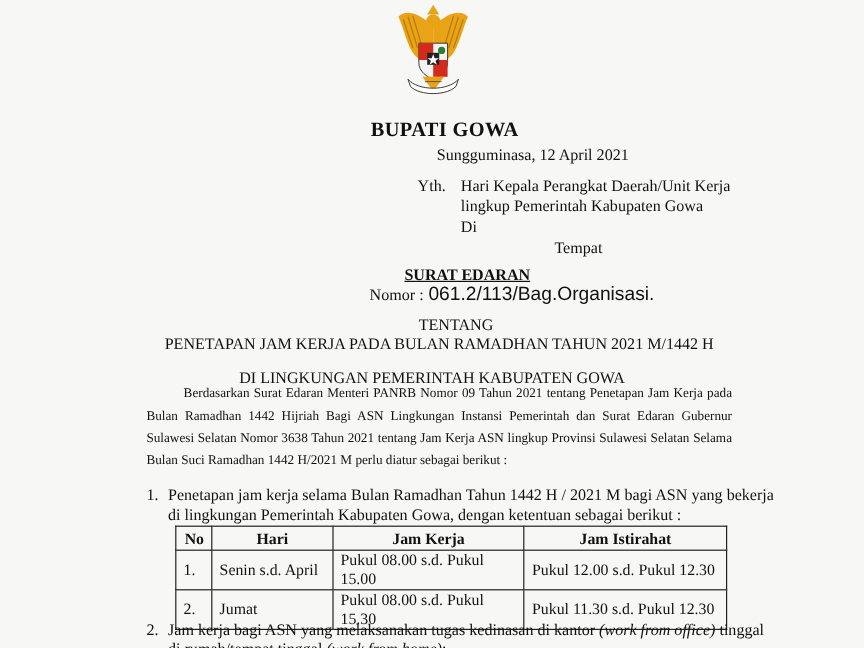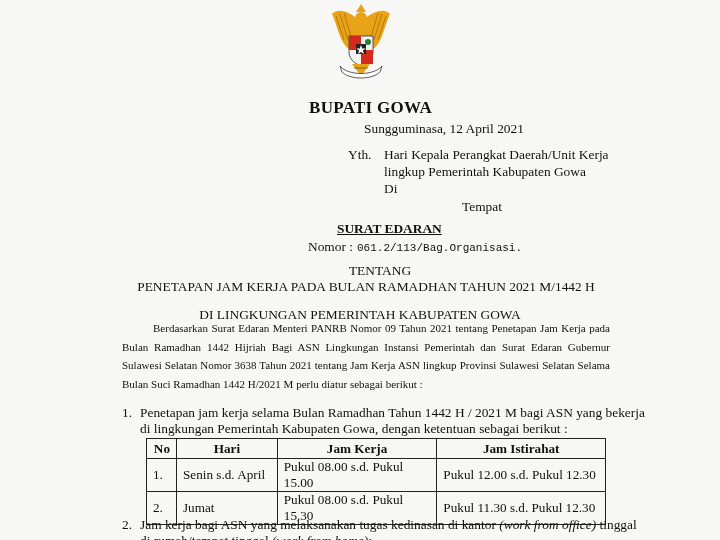--- a/index.html
+++ b/index.html
@@ -2,21 +2,21 @@
 <html><head>
 <meta charset="utf-8">
 <style>
   html, body { margin:0; padding:0; }
   body { width:720px; height:540px; overflow:hidden; background:#f7f7f5; font-family:"Liberation Serif", serif; color:#111; position:relative; }
   .abs { position:absolute; white-space:nowrap; }
   .emblem { position:absolute; left:330px; top:0px; width:62px; height:92px; }
   .title { left:309px; top:98px; font-size:17px; font-weight:bold; letter-spacing:0.3px; }
   .t13 { font-size:13.4px; }
   .bold-u { font-weight:bold; text-decoration:underline; }
-  .mono { font-family:Liberation Mono, monospace; font-size:11px; }
+  .mono { font-family:Liberation Sans, sans-serif; font-size:16px; }
   .center { text-align:center; width:720px; left:0; }
   .para { position:absolute; left:122px; width:488px; font-size:11px; line-height:18.5px; text-align:justify; }
   .para .indent { display:inline-block; width:31px; }
   table.jam { position:absolute; left:146px; top:438px; width:460px; border-collapse:collapse; font-size:13.2px; }
   table.jam th, table.jam td { border:1px solid #222; padding:0 6px; text-align:left; }
   table.jam th { font-weight:bold; text-align:center; height:19px; }
   table.jam td { height:28px; }
   table.jam tr.r2 td { height:30px; }
 </style>
 </head>

